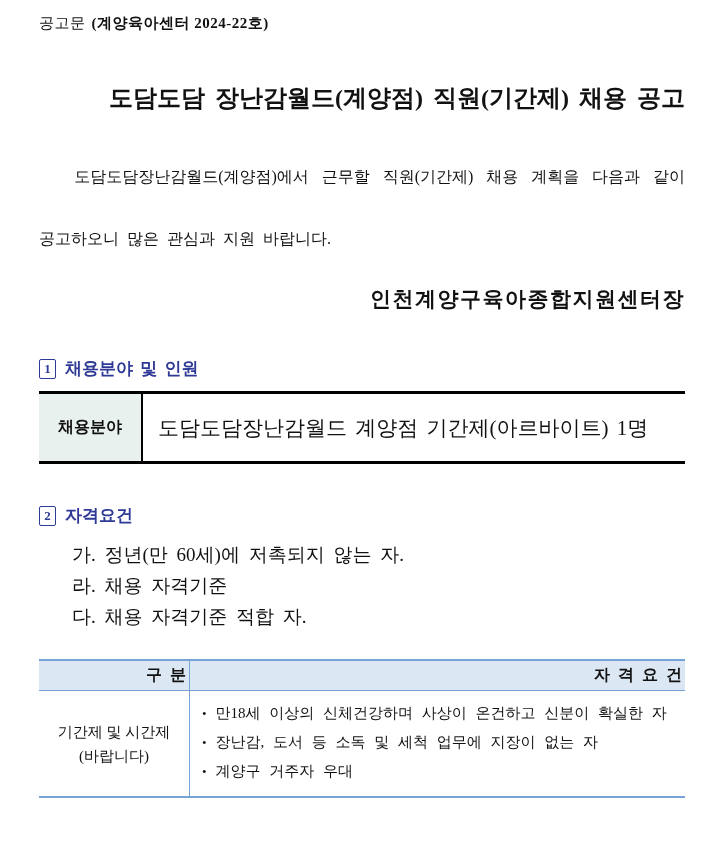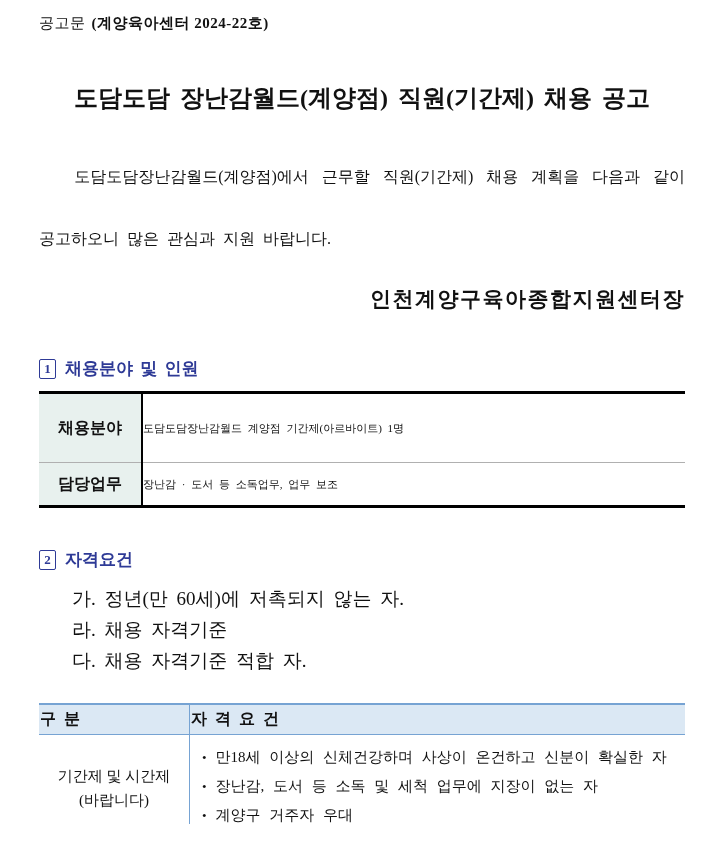--- a/index.html
+++ b/index.html
@@ -12,21 +12,21 @@
     font-family:"Liberation Serif","DejaVu Serif",serif;
     color:#111111;
     overflow:hidden;
   }
   .doc-ref{font-size:15px;letter-spacing:.5px;}
   .doc-ref .ref-no{font-weight:bold;margin-left:6px;}
   .title{
     margin:49px 0 0 0;
     font-size:24px;
     font-weight:bold;
-    text-align:center;
+    text-align:right;
     letter-spacing:0px;
     word-spacing:4px;
     white-space:nowrap;
   }
   .intro{
     margin:46px 0 0 0;
     font-size:16px;
     line-height:33px;
     word-spacing:4px;
   }
@@ -74,22 +74,22 @@
     border-bottom:3px solid #000000;
   }
   .t1 th{
     width:100px;
     background:#e8f1ee;
     border-right:2px solid #000000;
     font-size:16px;font-weight:bold;
     text-align:center;
   }
   .t1 td{
-    padding-left:0;
-    font-size:11px;
+    padding-left:15px;
+    font-size:21px;
     word-spacing:3px;
   }
   .t1 tr.r1{height:70px;}
   .t1 tr.r1 th,.t1 tr.r1 td{border-bottom:1px solid #b0b0b0;}
   .t1 tr.r2{height:44px;}
   .req-list{
     list-style:none;
     margin:12px 0 0 0;
     padding:0 0 0 33px;
     font-size:19px;
@@ -100,21 +100,21 @@
     margin-top:27px;
     border-top:2px solid #76a3d3;
     border-bottom:2px solid #76a3d3;
   }
   .t2 th{
     background:#dbe8f4;
     border-bottom:1px solid #76a3d3;
     height:27px;
     font-size:16px;font-weight:bold;
     letter-spacing:2px;
-    text-align:left;
+    text-align:right;
   }
   .t2 .col1{width:148px;border-right:1px solid #76a3d3;}
   .t2 td.rowlabel{
     text-align:center;
     font-size:15px;
     line-height:24px;
     border-right:1px solid #76a3d3;
   }
   .t2 td.bullets{
     padding:8px 2px 10px 12px;
@@ -148,24 +148,20 @@
   <div class="sec-head first">
     <span class="num-box">1</span>
     <span>채용분야 및 인원</span>
   </div>
 
   <table class="t1">
     <tbody>
       <tr class="r1">
         <th>채용분야</th>
         <td>도담도담장난감월드 계양점 기간제(아르바이트) 1명</td>
-      </tr>
-      <tr class="r2">
-        <th>담당업무</th>
-        <td>장난감 · 도서 등 소독업무, 업무 보조</td>
       </tr>
     </tbody>
   </table>
 
   <div class="sec-head second">
     <span class="num-box">2</span>
     <span>자격요건</span>
   </div>
 
   <ul class="req-list">

